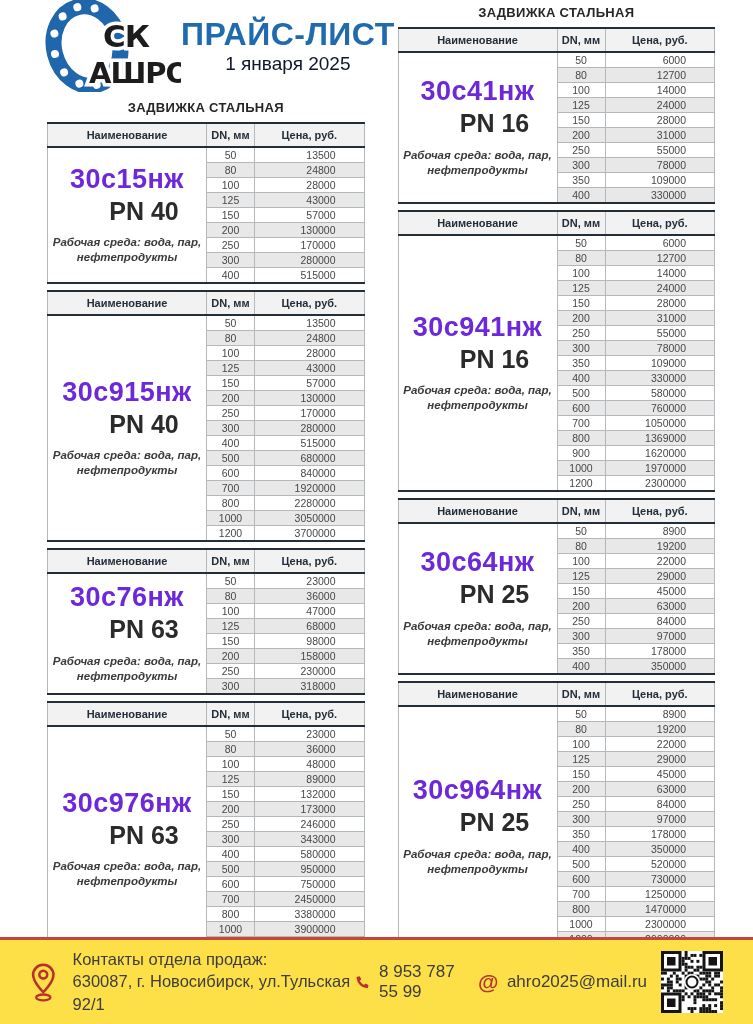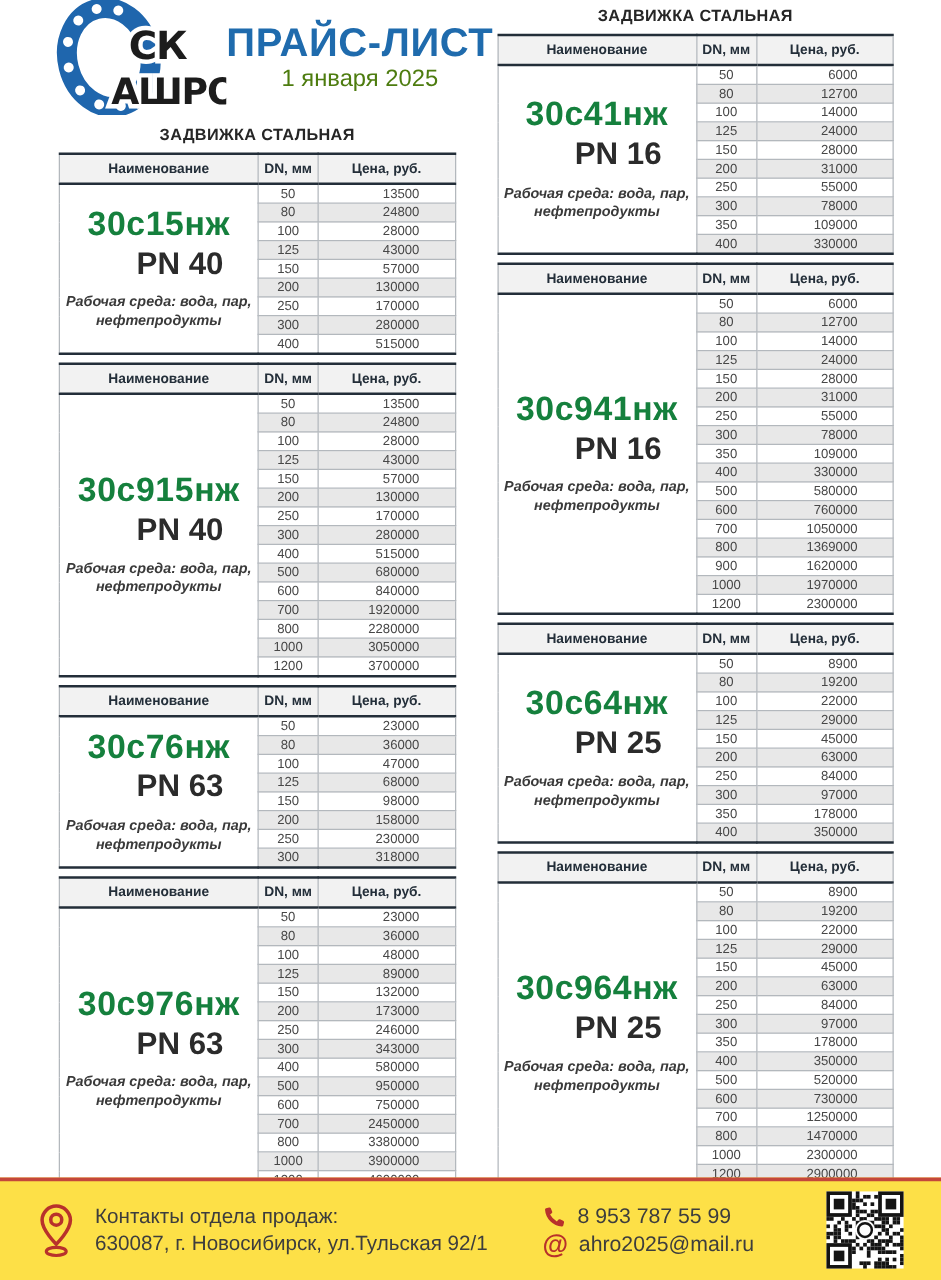--- a/index.html
+++ b/index.html
@@ -4,45 +4,45 @@
 <style>
   html,body{margin:0;padding:0;}
   body{width:753px;height:1024px;background:#ffffff;font-family:"Liberation Sans",sans-serif;color:#2e2e2e;position:relative;overflow:hidden;}
   .page{width:753px;height:1024px;position:relative;}
   .main{display:flex;gap:33px;padding:0 38px 0 47px;}
   .col{flex:1;min-width:0;}
   .brand-row{display:flex;align-items:flex-start;height:97px;}
   .logo{margin-left:-16px;flex:0 0 150px;}
   .title-block{flex:1;text-align:center;padding-top:18px;}
   .doc-title{font-size:32px;font-weight:bold;color:#1f6bad;margin:0;white-space:nowrap;letter-spacing:.5px;line-height:1.05;}
-  .doc-date{font-size:19px;color:#4d7c0f;margin-top:1px;}
+  .doc-date{font-size:19px;color:#0f172a;margin-top:1px;}
   .section-title{font-size:13px;font-weight:bold;color:#262626;text-align:center;margin:3px 0 7px;letter-spacing:.3px;}
   .col-right .section-title{margin-top:5px;}
   .tables{display:flex;flex-direction:column;gap:6px;}
   table.price-table{width:100%;border-collapse:collapse;table-layout:fixed;
     border-left:1px solid #b3b8bd;border-right:1px solid #b3b8bd;
     border-top:2px solid #232e39;border-bottom:2px solid #232e39;}
   .price-table th{background:#f2f2f2;border-bottom:2px solid #232e39;font-size:11px;color:#232e39;padding:5px 0;font-weight:bold;}
   .price-table th + th{border-left:1px solid #b3b8bd;}
   .price-table th.th-name{width:158px;}
   .price-table th.th-dn{width:47px;}
   td.data-cell{border:1px solid #b3b8bd;font-size:10.5px;color:#474747;height:14px;line-height:12px;padding:0;}
   td.dn-cell{text-align:center;}
   td.price-cell{text-align:right;padding-right:28px;}
   tbody tr:nth-child(even) td.data-cell{background:#e8e8e8;}
   td.name-cell{background:#fff;border-right:1px solid #b3b8bd;text-align:center;vertical-align:middle;padding:4px 2px;}
-  .product{font-size:27px;font-weight:bold;color:#15803d;letter-spacing:.5px;line-height:1.1;}
+  .product{font-size:27px;font-weight:bold;color:#6d28d9;letter-spacing:.5px;line-height:1.1;}
   .pn{font-size:25px;font-weight:bold;color:#2b2b2b;margin-top:3px;line-height:1.1;padding-left:34px;}
   .medium{font-size:11.5px;font-weight:bold;font-style:italic;color:#3a3a3a;margin:10px auto 0;max-width:182px;line-height:1.3;}
   footer{position:absolute;left:0;right:0;bottom:0;background:#fde047;}
   .footer-line{height:3px;background:#c4473b;}
   .footer-inner{display:flex;align-items:center;justify-content:space-between;padding:8px 30px 9px 28px;}
   .contact-block{display:flex;align-items:center;gap:14px;}
   .contact-text{font-size:16.5px;color:#3d3d3d;line-height:1.35;}
-  .reach-block{display:flex;flex-direction:column;gap:3px;margin-right:14px;}
+  .reach-block{display:flex;gap:3px;margin-right:14px;}
   .reach-row{display:flex;align-items:center;gap:9px;font-size:17px;color:#3d3d3d;}
   .at-icon{color:#b8312b;font-size:21px;font-weight:bold;line-height:20px;width:20px;text-align:center;}
   .qr svg{display:block;}
 </style>
 </head>
 <body>
 
 <div class="page">
 
   <div class="main">

